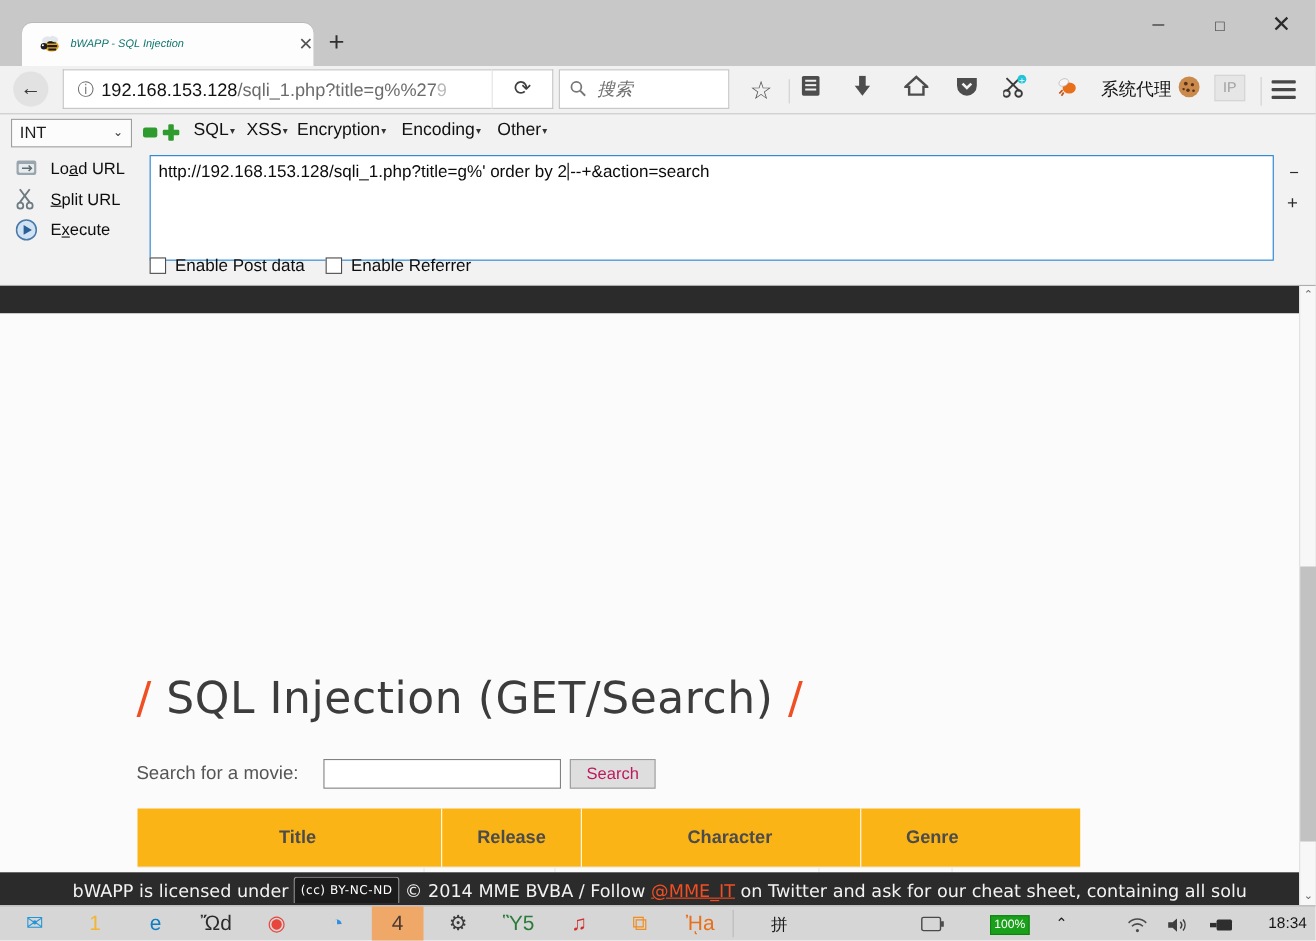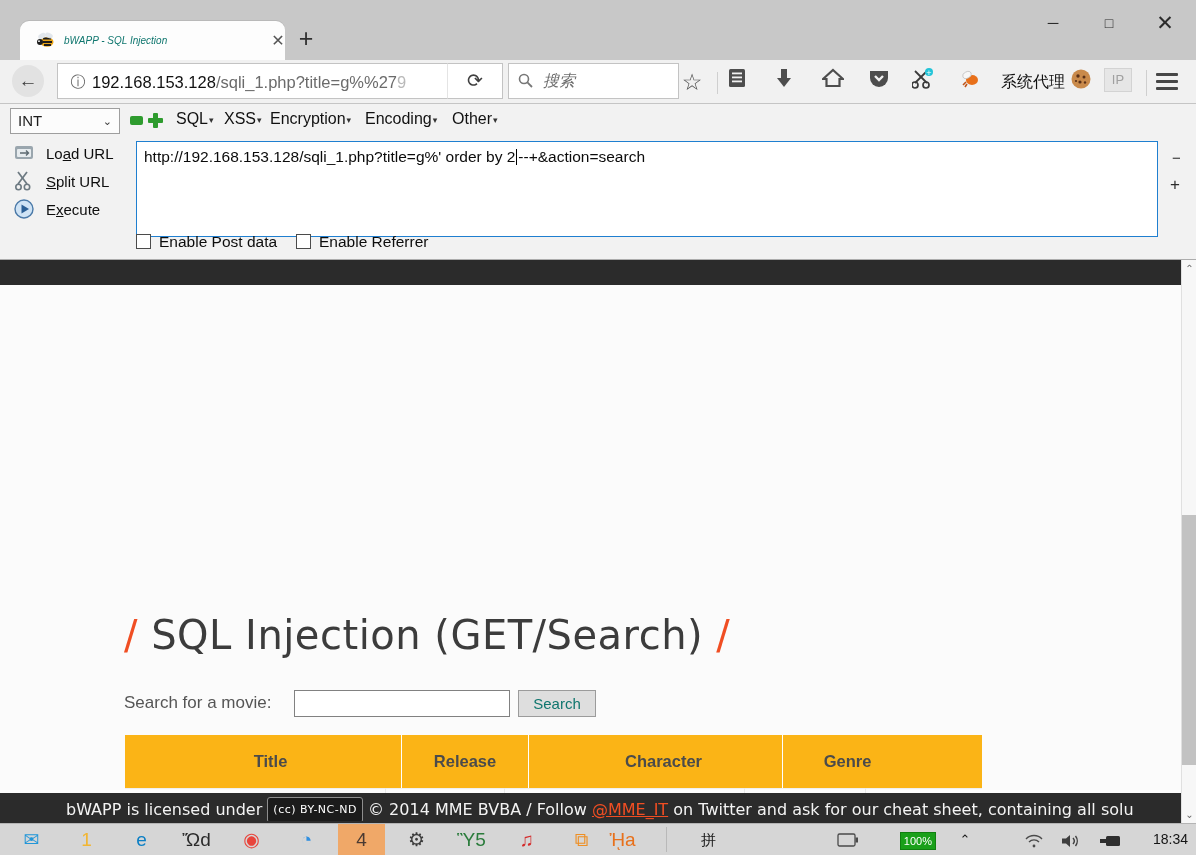--- a/index.html
+++ b/index.html
@@ -55,21 +55,21 @@
     font-size:16.5px; color:#111; line-height:24px; white-space:nowrap; overflow:hidden;
   }
   .url-text .dim { color:#6b6b6b; }
   .url-text .fade { color:#b9b9b9; }
   .reloadbtn {
     position:absolute; left:447px; top:63px; width:56px; height:36px;
     background:#fff; border:1px solid #c3c3c3; border-left:1px solid #e4e4e4;
     font-size:19px; color:#3f3f3f; text-align:center; line-height:34px; cursor:pointer;
   }
   .searchbox {
-    position:absolute; left:508px; top:63px; width:171px; height:36px;
+    position:absolute; left:508px; top:63px; width:155px; height:36px;
     background:#fff; border:1px solid #c3c3c3;
   }
   .searchbox .mag { position:absolute; left:9px; top:9px; font-size:15px; color:#777; }
   .searchbox .ph { position:absolute; left:34px; top:7px; font-size:16px; color:#6e6e6e; font-style:italic; }
 
   .navicons { position:absolute; left:670px; top:60px; width:470px; height:44px; }
   .navicon {
     position:absolute; top:8px; height:28px; text-align:center; line-height:28px;
     color:#4d4d4d; cursor:pointer;
   }
@@ -134,21 +134,21 @@
   .page-h1 .sl { color:#f04e23; }
 
   .searchform { position:absolute; left:124px; top:405px; height:30px; }
   .sf-label { position:absolute; left:0; top:3px; font-size:17px; color:#555; white-space:nowrap; }
   .sf-input {
     position:absolute; left:170px; top:0; width:216px; height:27px;
     background:#fff; border:1px solid #818181;
   }
   .sf-btn {
     position:absolute; left:394px; top:0; width:78px; height:27px;
-    background:#dedede; border:1px solid #9b9b9b; color:#0f766e;
+    background:#dedede; border:1px solid #9b9b9b; color:#be185d;
     font-size:15px; text-align:center; line-height:25px; cursor:pointer;
   }
 
   .movietable { position:absolute; left:125px; top:450px; width:857px; }
   .mt-row { display:flex; width:857px; }
   .mt-head { background:#fbb416; }
   .mt-head .mt-cell {
     height:53px; line-height:53px; color:#4b4b4b; font-weight:bold; font-size:16.5px;
     text-align:center; border-right:1px solid #ffffff;
   }
@@ -448,21 +448,21 @@
       <div class="tb-item" style="left: 63px; color: rgb(242, 182, 50);">὜1</div>
       <div class="tb-item" style="left: 118px; color: rgb(12, 127, 196);">e</div>
       <div class="tb-item" style="left: 173px; color: rgb(43, 43, 43);">Ὤd</div>
       <div class="tb-item" style="left: 228px; color: rgb(232, 69, 60);">◉</div>
       <div class="tb-item" style="left: 283px; color: rgb(47, 143, 224);">◔</div>
       <div class="tb-item tb-active" style="left: 338px; color: rgb(74, 58, 50);">὆4</div>
       <div class="tb-item" style="left: 393px; color: rgb(60, 60, 60);">⚙</div>
       <div class="tb-item" style="left: 448px; color: rgb(43, 124, 60);">Ὓ5</div>
       <div class="tb-item" style="left: 503px; color: rgb(212, 44, 44);">♫</div>
       <div class="tb-item" style="left: 558px; color: rgb(239, 143, 35);">⧉</div>
-      <div class="tb-item" style="left: 599px; color: rgb(232, 112, 26);">ᾘa</div>
+      <div class="tb-item" style="left: 613px; color: rgb(232, 112, 26);">ᾘa</div>
     </div>
   <div class="tb-divider" style="left:666px;"></div>
 
   <div class="tray">
     <div class="ime" style="right:480px; top:7px;">拼</div>
     <div class="tray-item" style="right:335px; width:24px;">
       <svg width="22" height="16" viewBox="0 0 22 16" style="margin-top:8px">
           <rect x="1" y="2" width="17" height="12" rx="1.5" fill="none" stroke="#4a4a4a" stroke-width="1.3"></rect>
           <rect x="18.5" y="5.5" width="2.5" height="5" fill="#4a4a4a"></rect>
         </svg>

